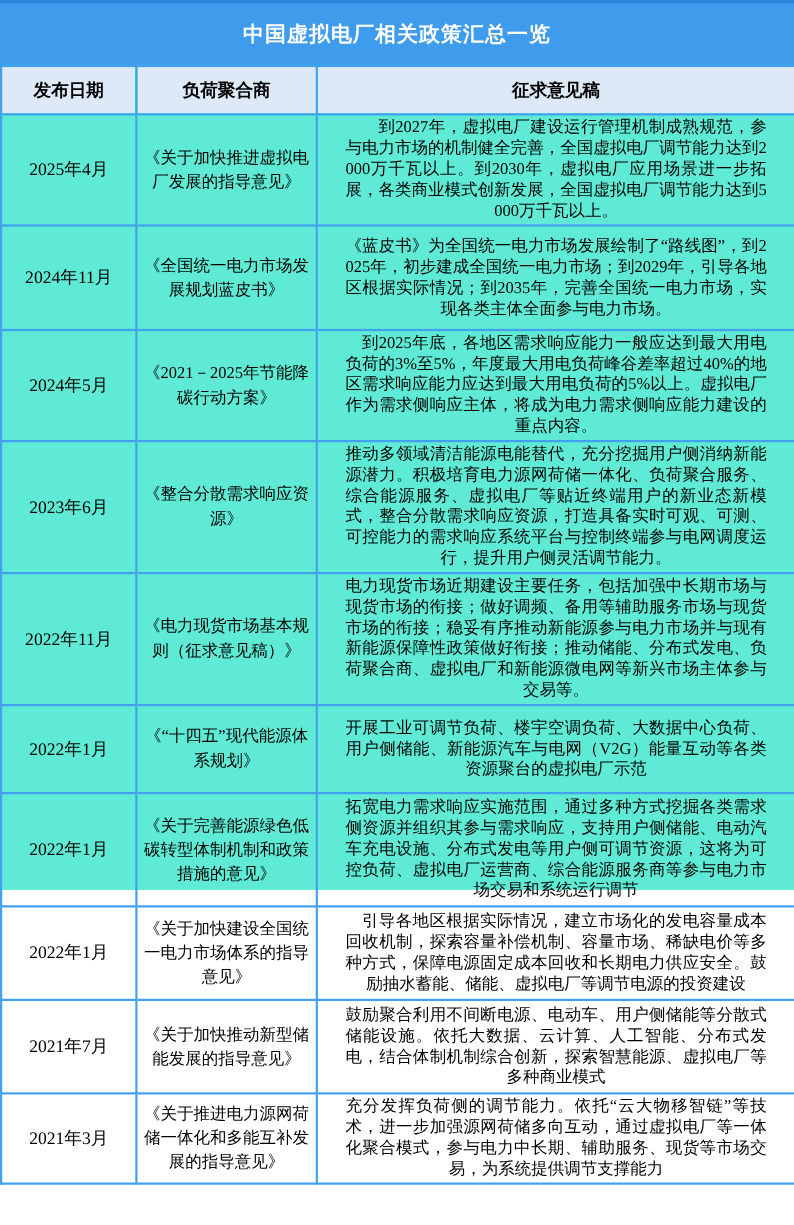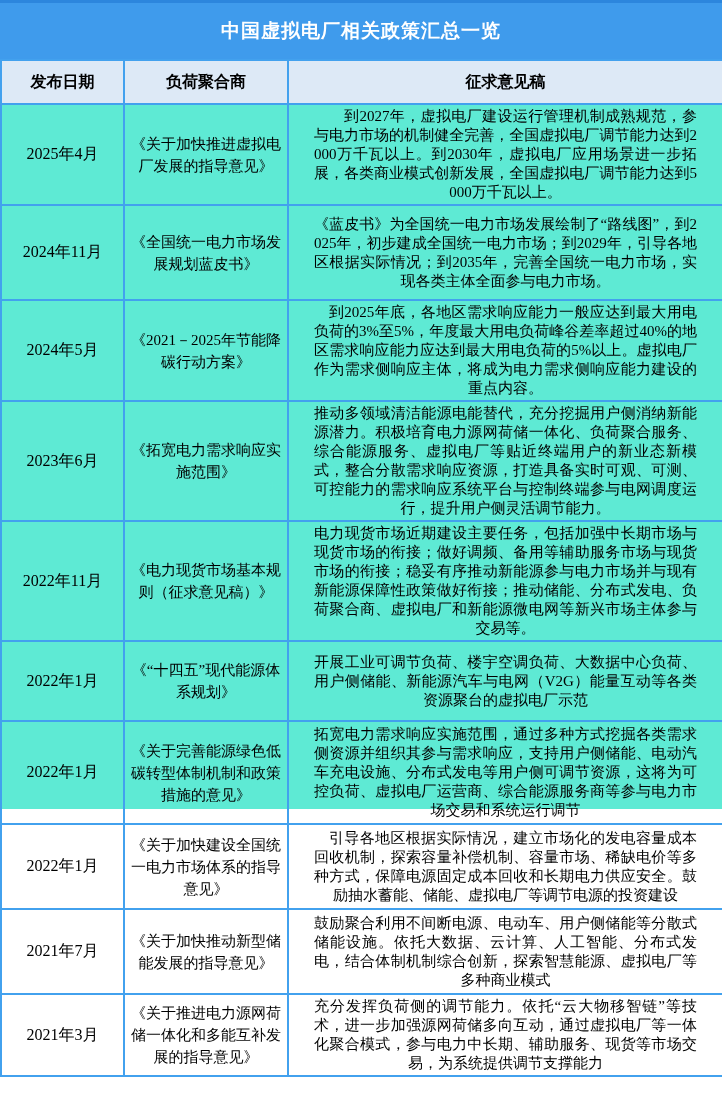--- a/index.html
+++ b/index.html
@@ -124,21 +124,21 @@
       </tr>
       <tr class="r4">
         <td class="date-cell">2024年5月</td>
         <td class="policy-cell">《2021－2025年节能降碳行动方案》</td>
         <td class="content-cell">
             <div class="indent-1">到2025年底，各地区需求响应能力一般应达到最大用电负荷的3%至5%，年度最大用电负荷峰谷差率超过40%的地区需求响应能力应达到最大用电负荷的5%以上。虚拟电厂作为需求侧响应主体，将成为电力需求侧响应能力建设的重点内容。</div>
           </td>
       </tr>
       <tr class="r5">
         <td class="date-cell">2023年6月</td>
-        <td class="policy-cell">《拓宽电力需求响应实施范围》</td>
+        <td class="policy-cell">《整合分散需求响应资源》</td>
         <td class="content-cell">
             <div>推动多领域清洁能源电能替代，充分挖掘用户侧消纳新能源潜力。积极培育电力源网荷储一体化、负荷聚合服务、综合能源服务、虚拟电厂等贴近终端用户的新业态新模式，整合分散需求响应资源，打造具备实时可观、可测、可控能力的需求响应系统平台与控制终端参与电网调度运行，提升用户侧灵活调节能力。</div>
           </td>
       </tr>
       <tr class="r6">
         <td class="date-cell">2022年11月</td>
         <td class="policy-cell">《电力现货市场基本规则（征求意见稿）》</td>
         <td class="content-cell">
             <div>电力现货市场近期建设主要任务，包括加强中长期市场与现货市场的衔接；做好调频、备用等辅助服务市场与现货市场的衔接；稳妥有序推动新能源参与电力市场并与现有新能源保障性政策做好衔接；推动储能、分布式发电、负荷聚合商、虚拟电厂和新能源微电网等新兴市场主体参与交易等。</div>
           </td>

